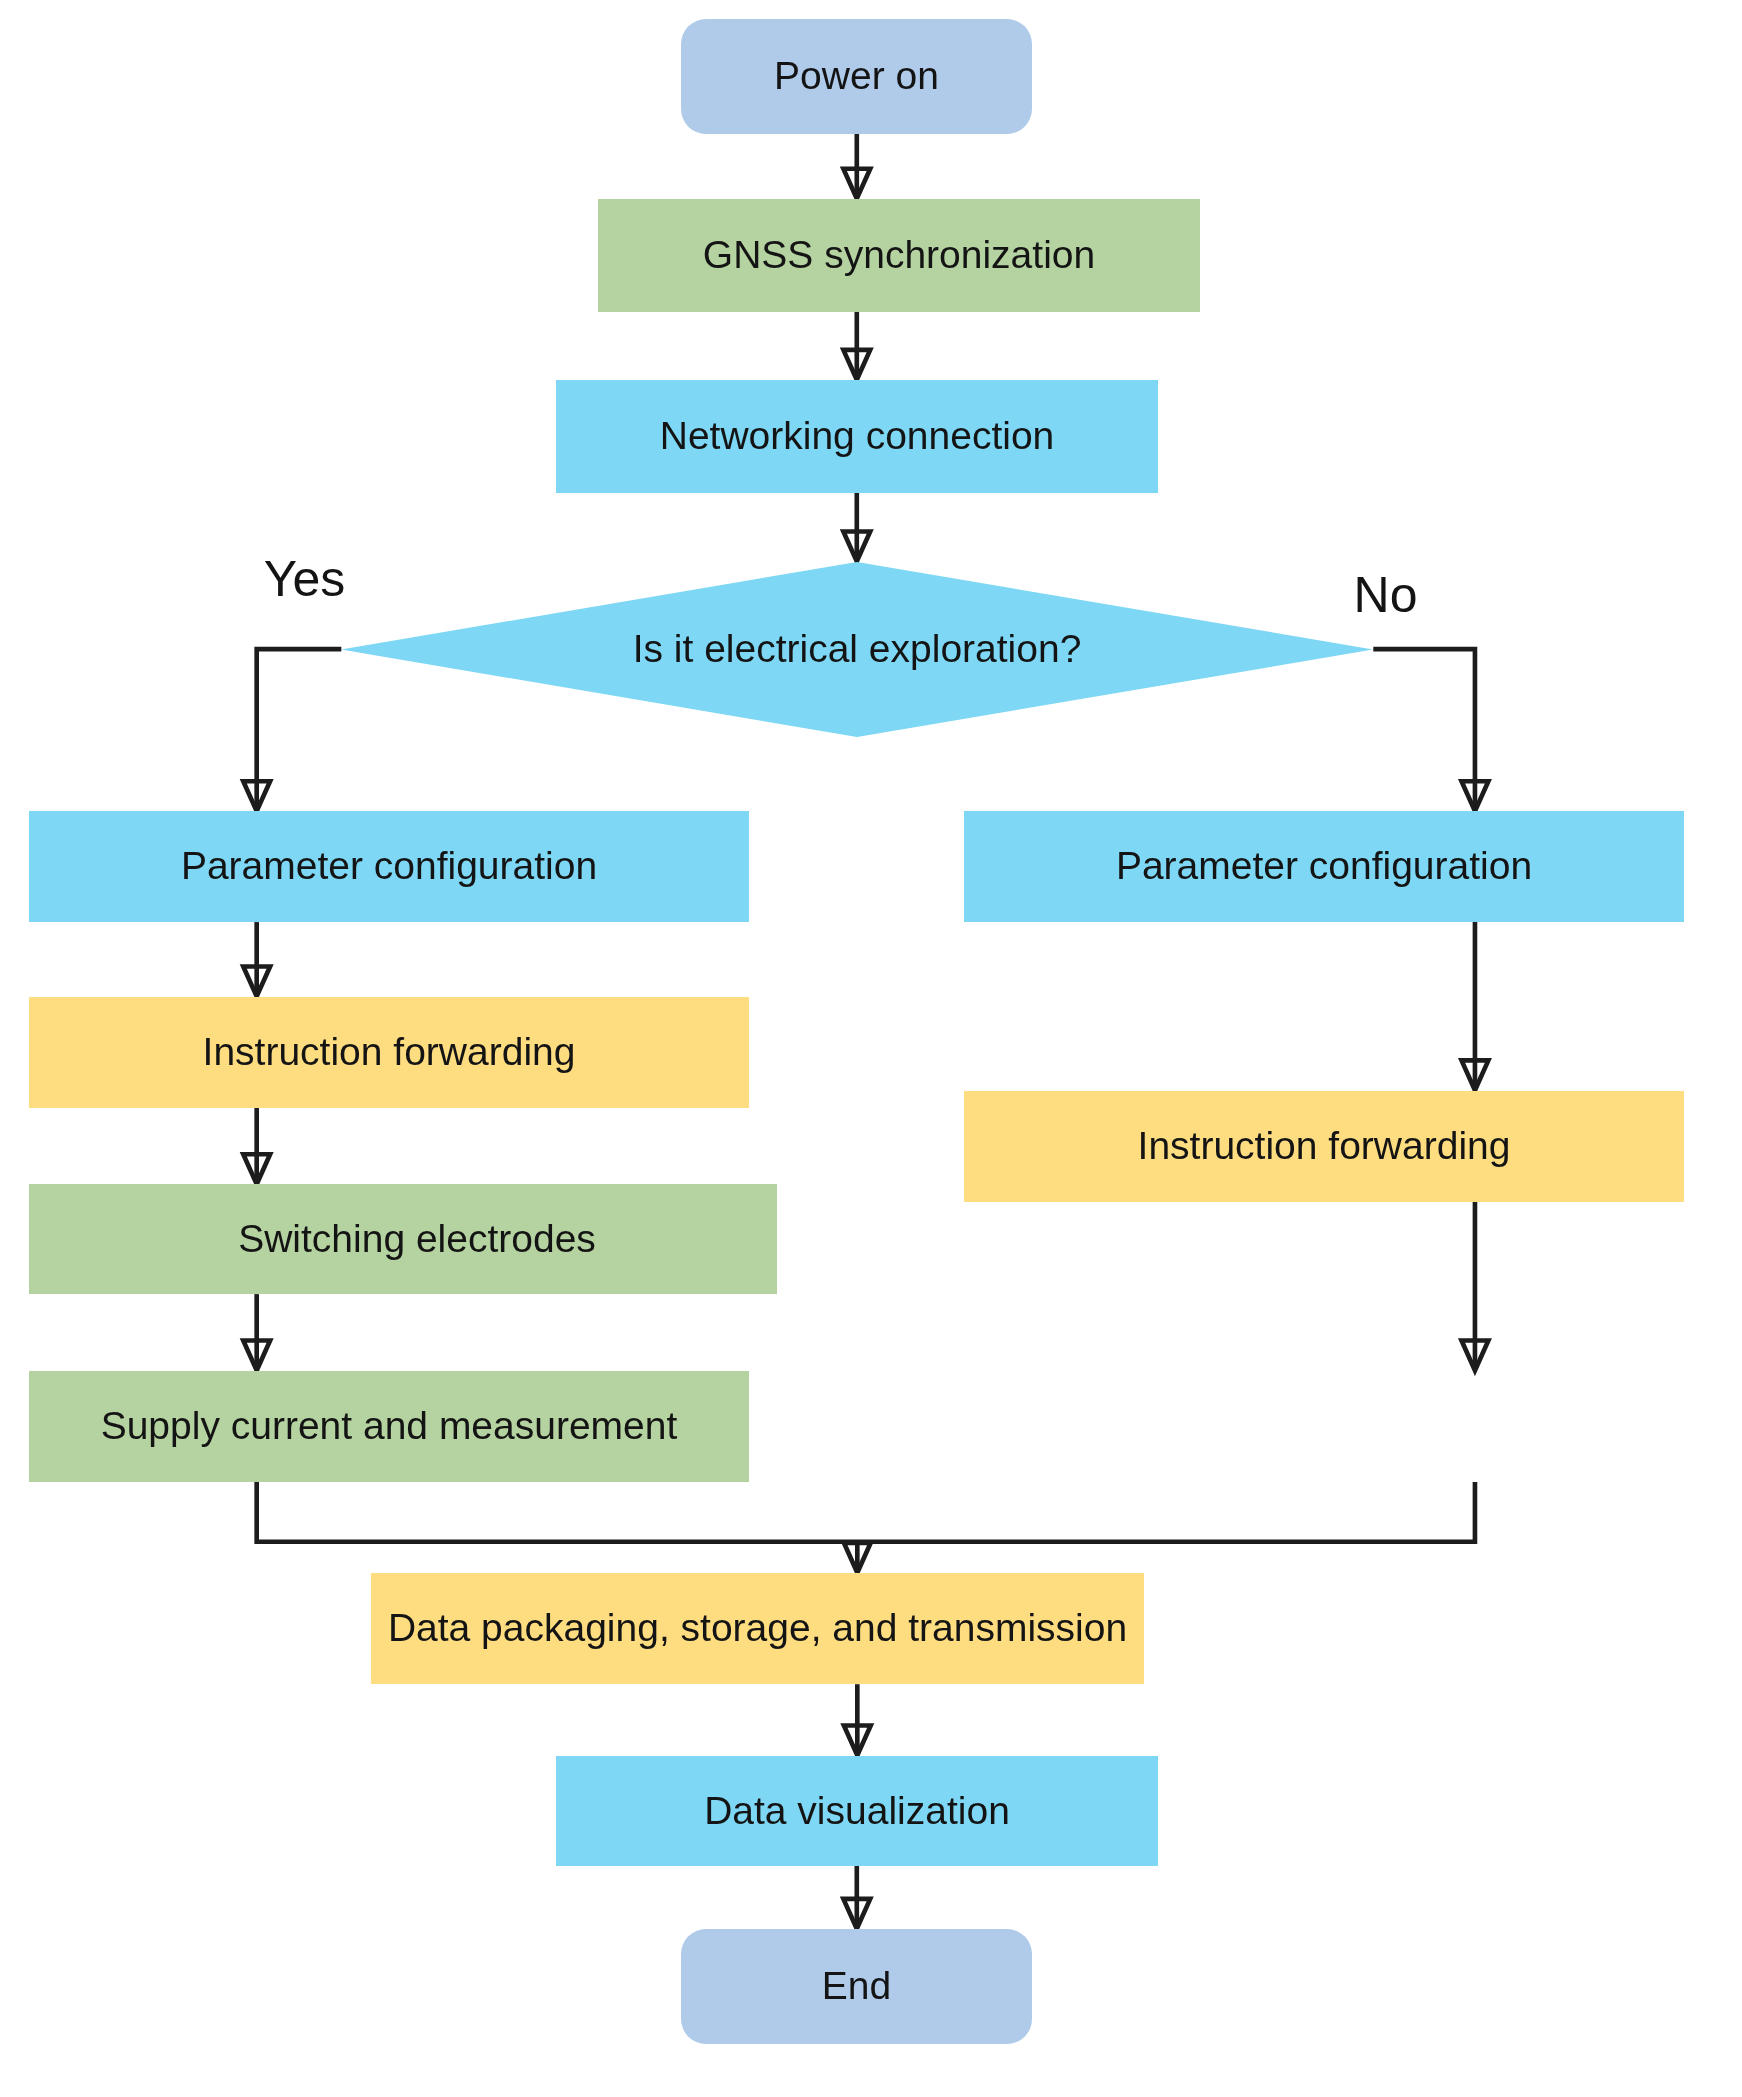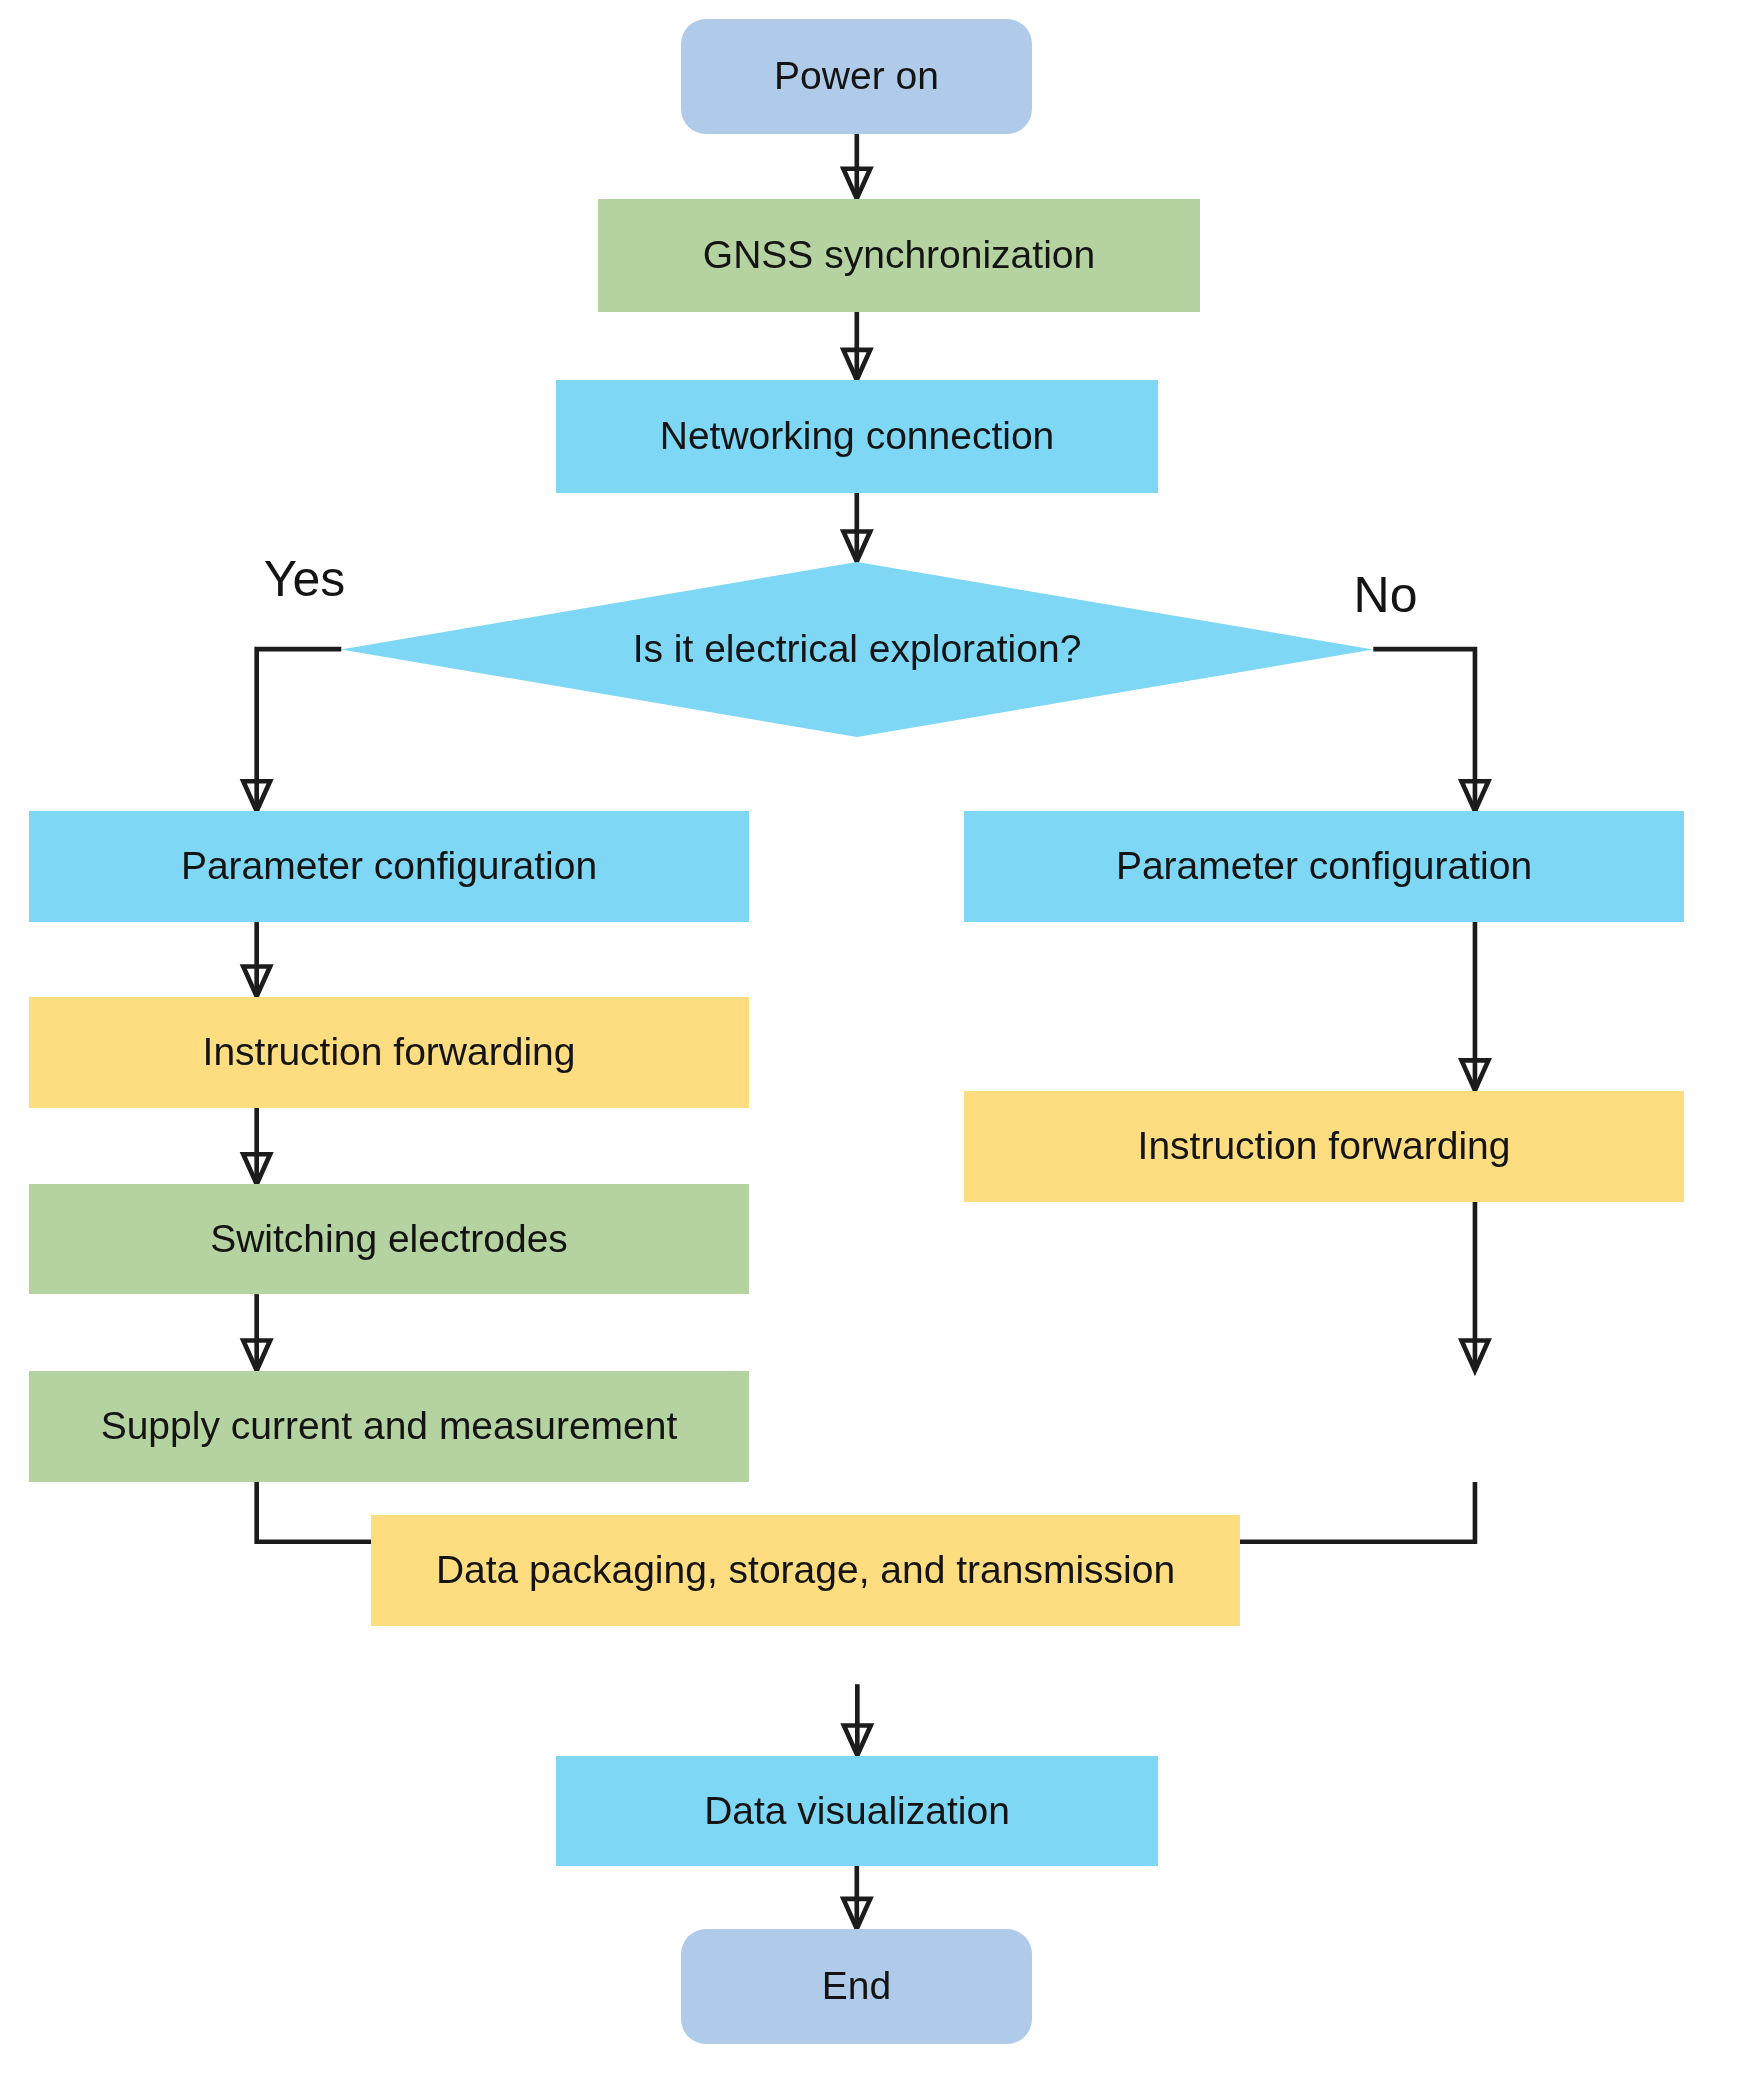--- a/index.html
+++ b/index.html
@@ -114,30 +114,30 @@
   </div>
 
   <div class="node fill-yellow" style="left:29px; top:997px; width:720px; height:111px;">
     <span class="node-label">Instruction forwarding</span>
   </div>
 
   <div class="node fill-yellow" style="left:964px; top:1091px; width:720px; height:111px;">
     <span class="node-label">Instruction forwarding</span>
   </div>
 
-  <div class="node fill-green" style="left:29px; top:1184px; width:720px; height:110px;">
+  <div class="node fill-green" style="left:29px; top:1184px; width:720px; height:110px;padding-left:28px;">
     <span class="node-label">Switching electrodes</span>
   </div>
 
   <div class="node fill-green" style="left:29px; top:1371px; width:720px; height:111px;">
     <span class="node-label">Supply current and measurement</span>
   </div>
 
 
-  <div class="node fill-yellow" style="left:371px; top:1515px; width:869px; height:111px;">
+  <div class="node fill-yellow" style="left:371px; top:1573px; width:773px; height:111px;">
     <span class="node-label">Data packaging, storage, and transmission</span>
   </div>
 
   <div class="node fill-cyan" style="left:556px; top:1756px; width:602px; height:110px;">
     <span class="node-label">Data visualization</span>
   </div>
 
   <div class="node terminator fill-blue" style="left:681px; top:1929px; width:351px; height:115px;">
     <span class="node-label">End</span>
   </div>

